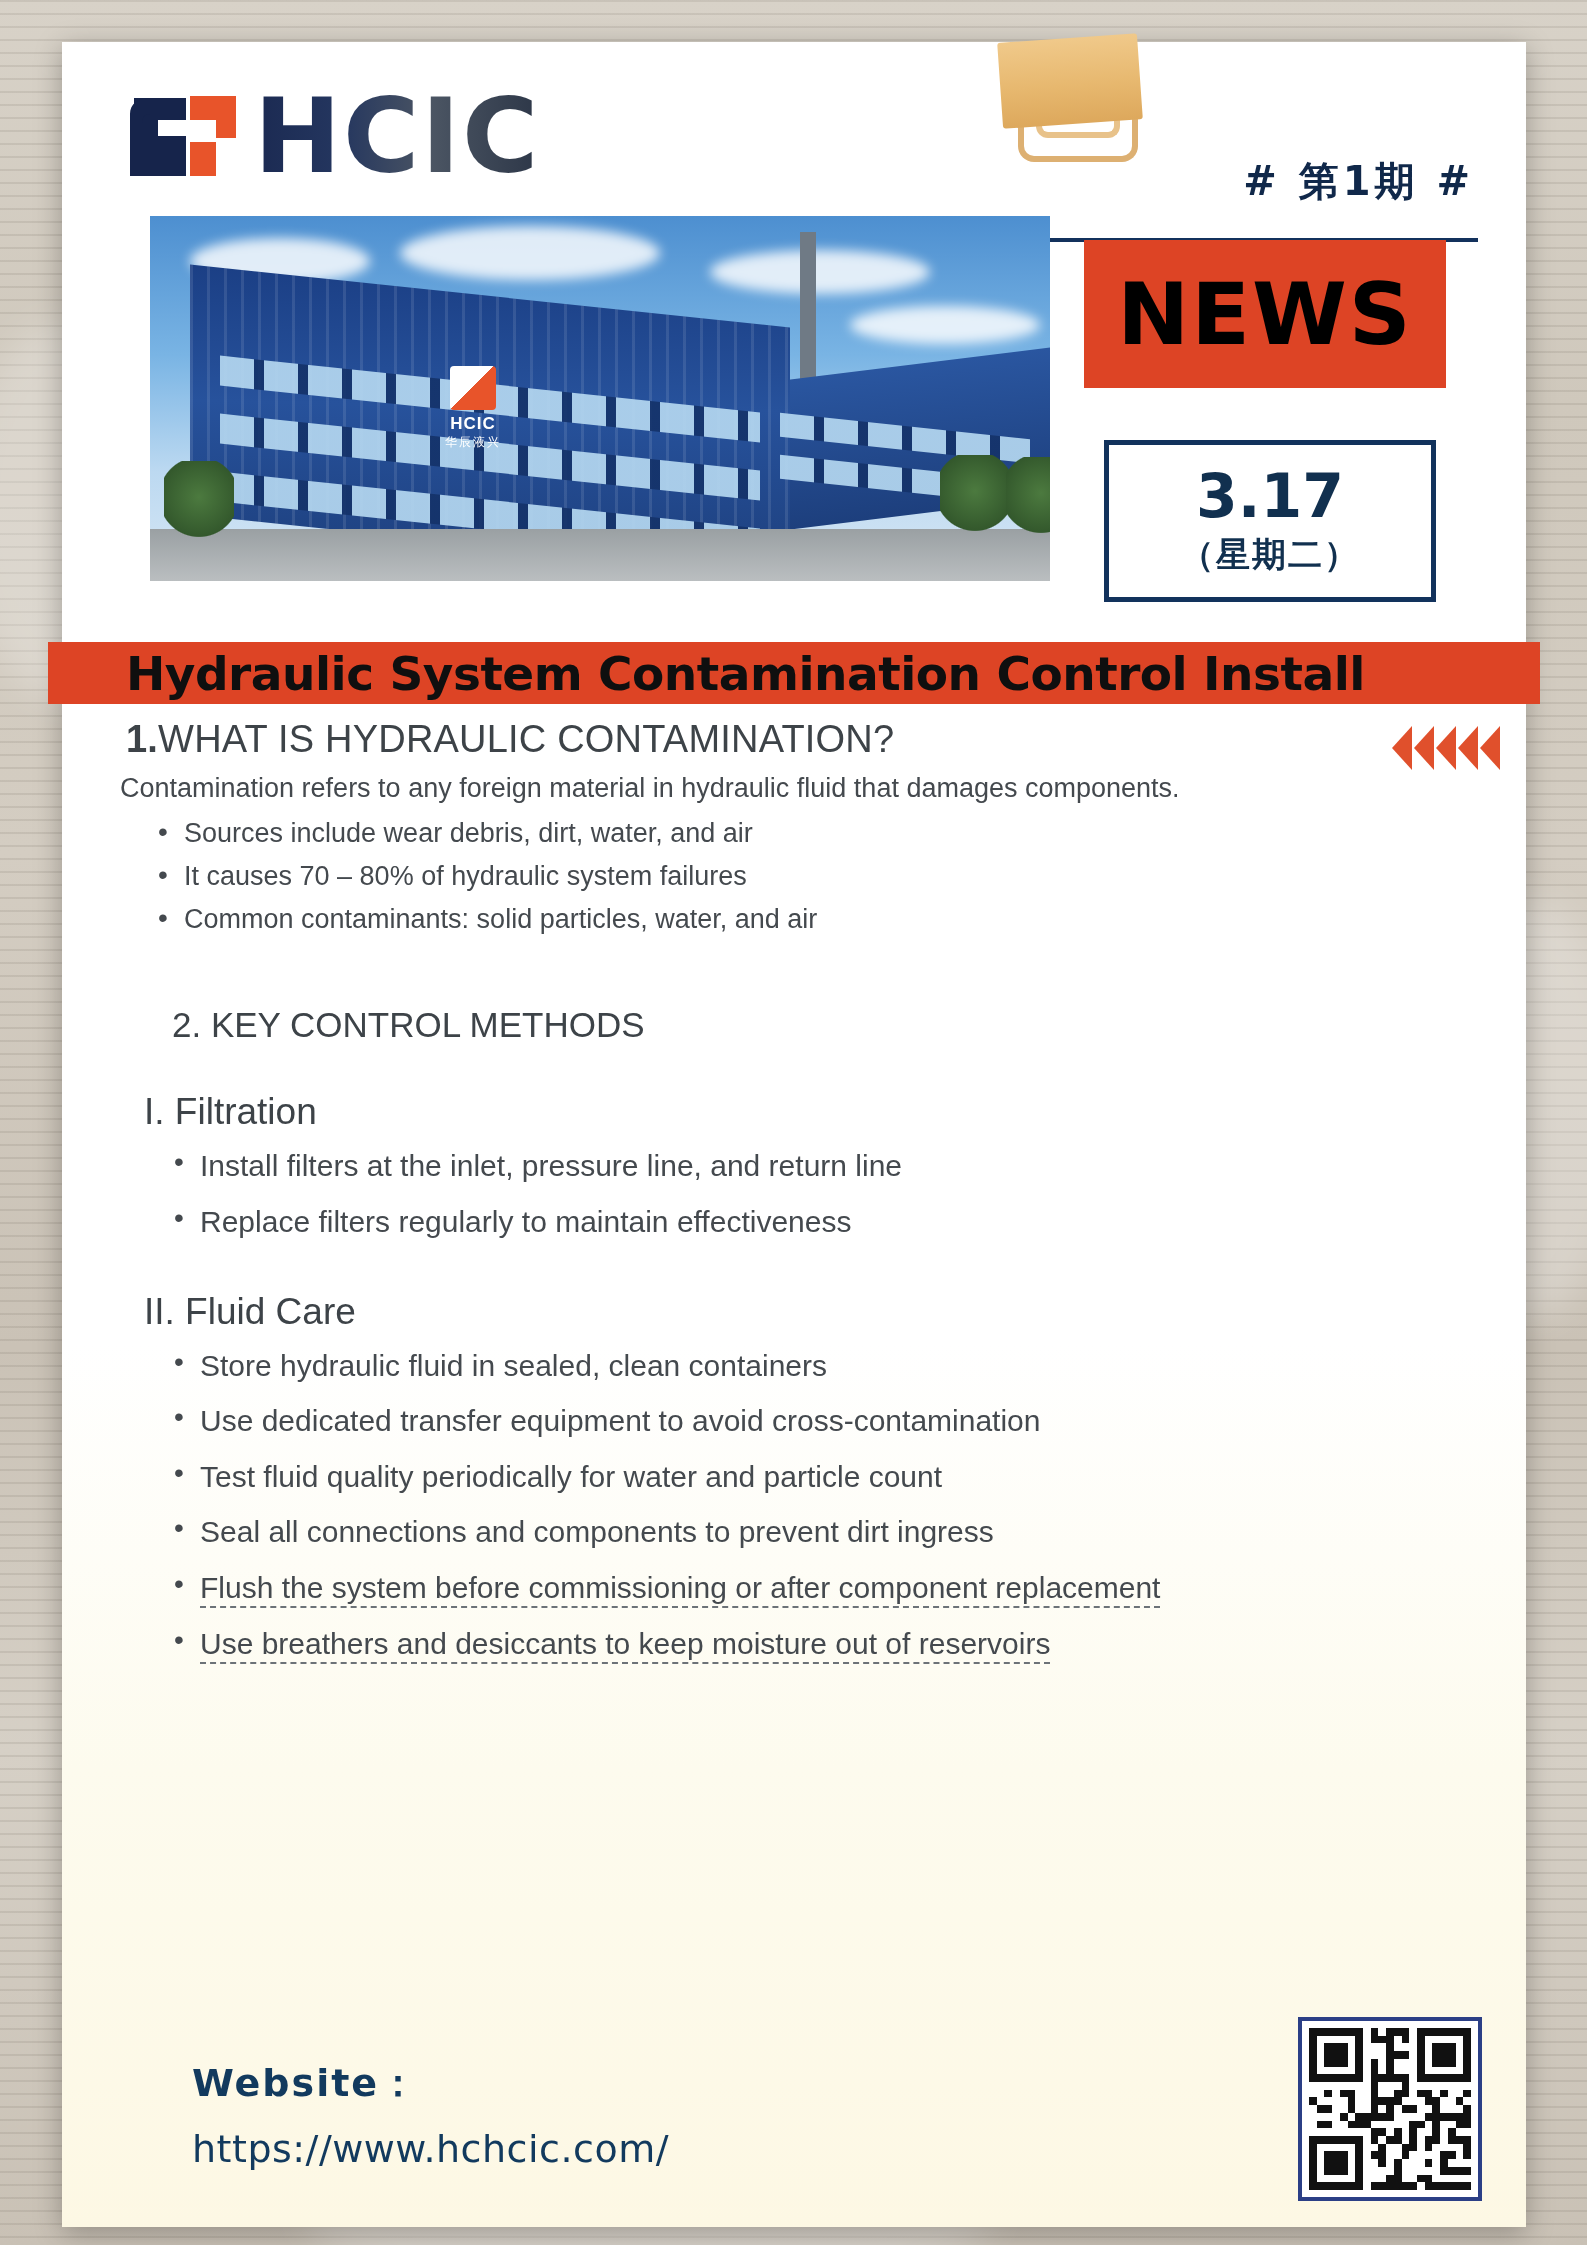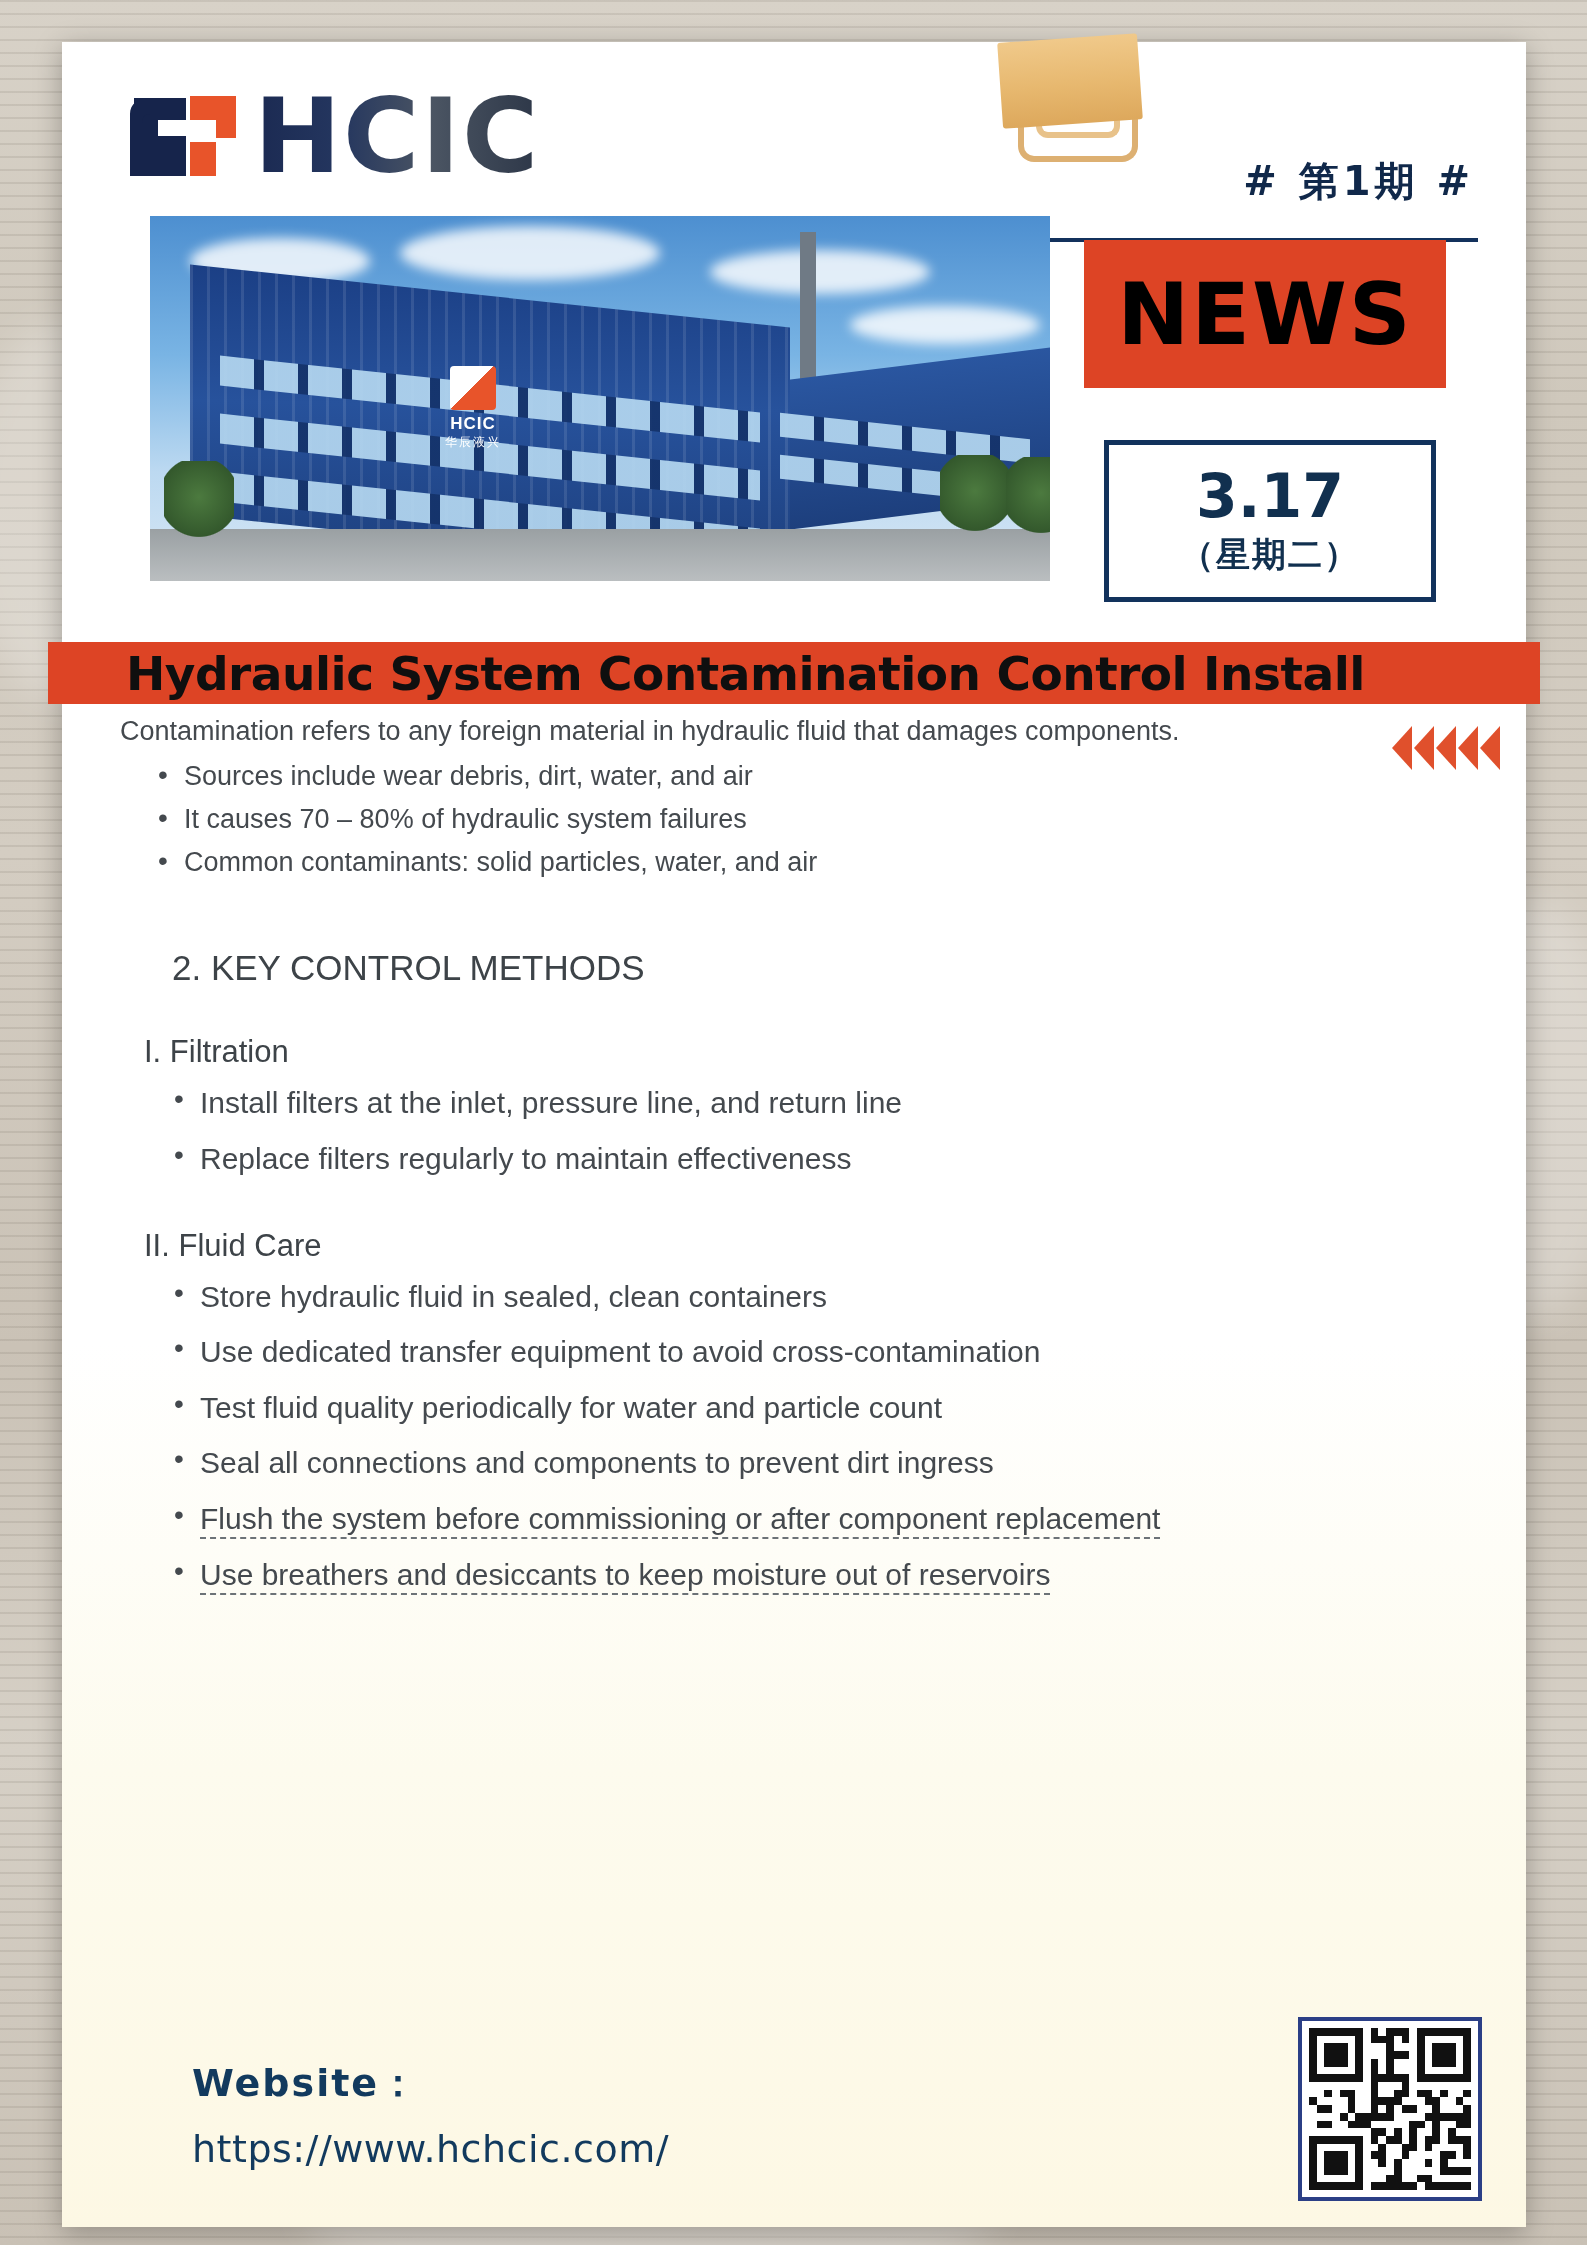--- a/index.html
+++ b/index.html
@@ -393,21 +393,21 @@
     line-height: 1.52;
     margin-bottom: 10px;
   }
   .sec2-head {
     margin: 66px 0 0 110px;
     font-size: 35px;
     color: #3d4348;
   }
   .sub-head {
     margin: 46px 0 0 82px;
-    font-size: 31px;
+    font-size: 37px;
     color: #3d4348;
   }
   .u-dash {
     border-bottom: 2px dashed #6c7277;
     padding-bottom: 2px;
   }
 
   
   .website {
     position: absolute;
@@ -529,20 +529,23 @@
   <div class="body-area">
 
     <div class="chevrons">
       <div class="chev"></div>
         <div class="chev"></div>
         <div class="chev"></div>
       <div class="chev"></div>
         <div class="chev"></div>
     </div>
 
+    <div class="sec-head">
+      <span class="num">1.</span><span>WHAT IS HYDRAULIC CONTAMINATION?</span>
+    </div>
 
     <div class="lead">Contamination refers to any foreign material in hydraulic fluid that damages components.</div>
 
     <ul class="b">
       <li>Sources include wear debris, dirt, water, and air</li>
       <li>It causes 70 – 80% of hydraulic system failures</li>
       <li>Common contaminants: solid particles, water, and air</li>
     </ul>
 
     <div class="sec2-head">2. KEY CONTROL METHODS</div>

